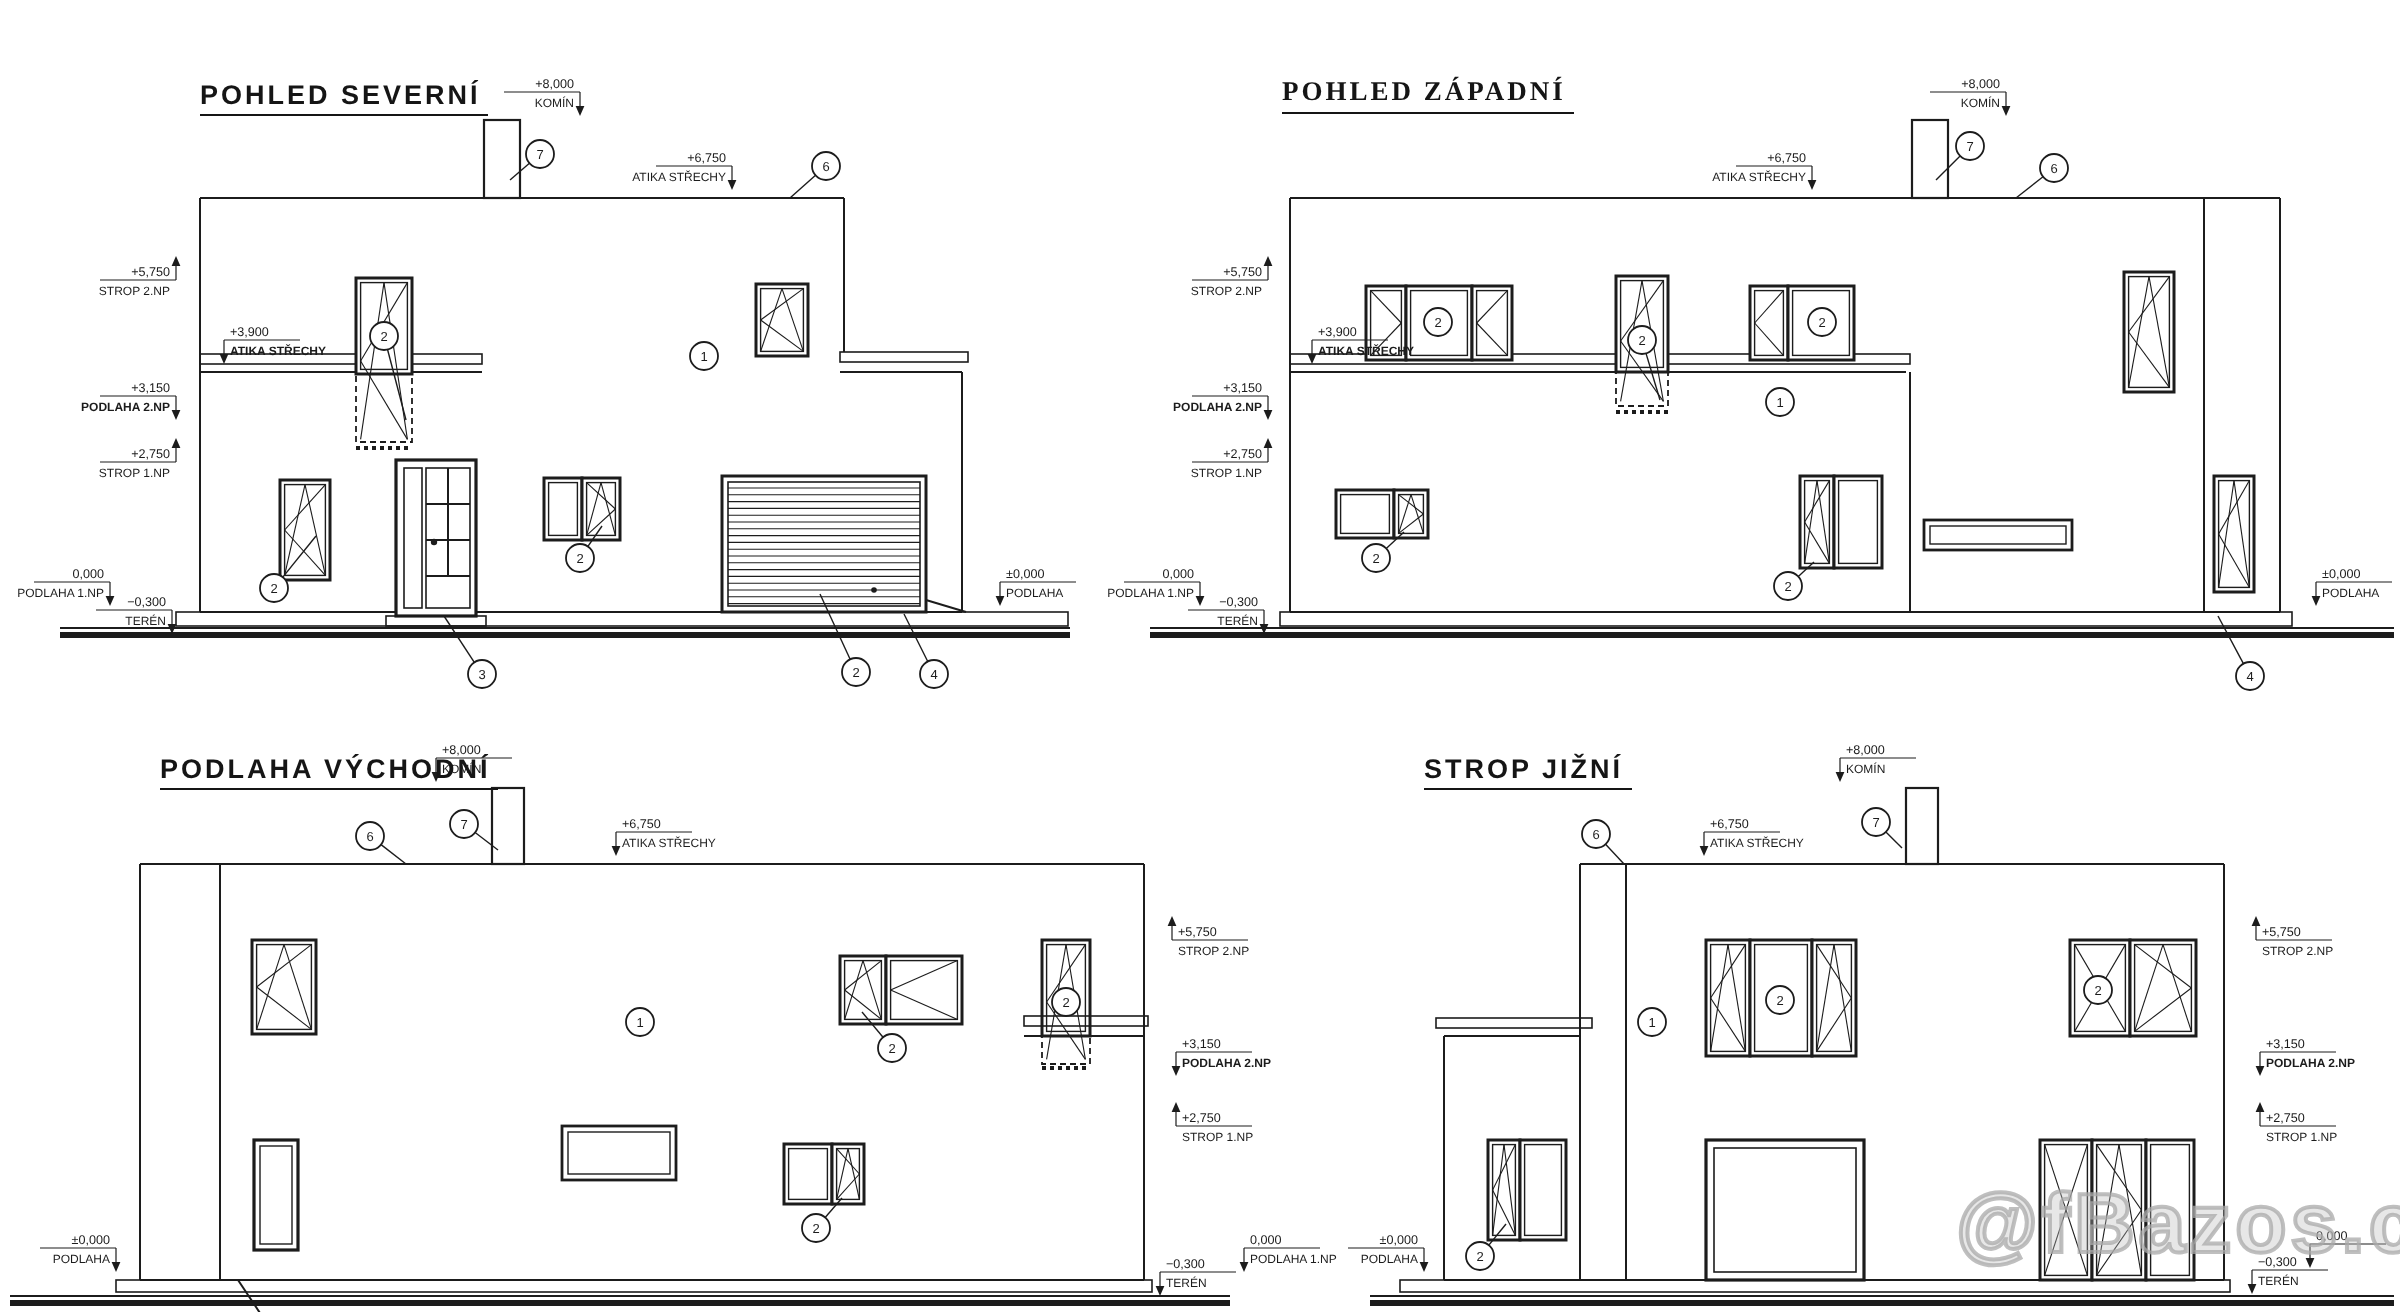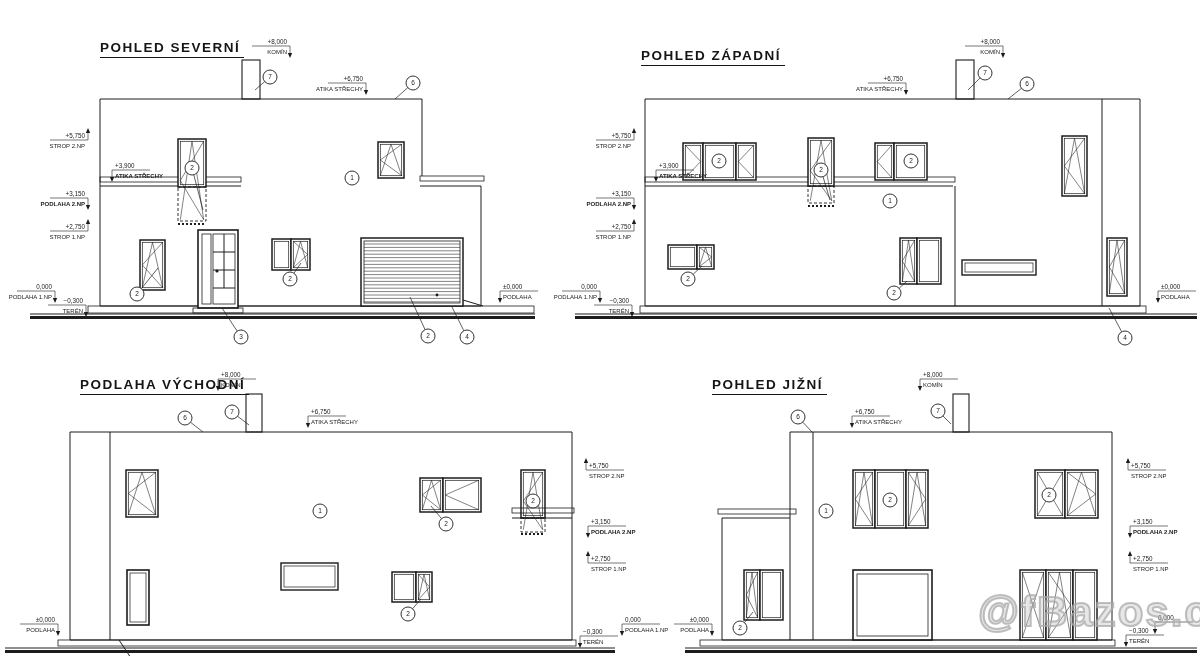--- a/index.html
+++ b/index.html
@@ -3,21 +3,21 @@
 <meta charset="utf-8">
 <style>
   html,body{margin:0;padding:0;background:#e8e8e8;}
   #stage{position:relative;width:1200px;height:656px;background:#ffffff;overflow:hidden;
          font-family:"Liberation Sans", sans-serif;}
   #canvas{position:absolute;left:0;top:0;width:1200px;height:656px;}
   #canvas svg{display:block;}
   .vtitle{position:absolute;font-weight:bold;font-size:13.5px;letter-spacing:1.5px;color:#151515;
           border-bottom:1.8px solid #151515;padding:0 4px 2px 0;white-space:nowrap;}
   .t-north{left:100px;top:40px;}
-  .t-west{left:641px;top:48px;}
+  .t-west{left:641px;top:38px;font-family:Liberation Serif, serif;}
   .t-east{left:80px;top:377px;}
   .t-south{left:712px;top:377px;}
   .watermark{position:absolute;left:978px;top:588px;font-size:42px;font-weight:bold;letter-spacing:2px;
              color:rgba(185,185,185,0.35);-webkit-text-stroke:2px rgba(170,170,170,0.75);
              white-space:nowrap;pointer-events:none;}
 </style>
 </head>
 <body>
 
 <div id="stage">
@@ -651,15 +651,15 @@
           <g>
             <circle cx="1049" cy="495" r="7" stroke="#1c1c1c" stroke-width="0.9" fill="#fff"></circle>
             <text x="1049" y="497.3" fill="#1c1c1c" font-size="6.5" text-anchor="middle" font-family="&quot;Liberation Sans&quot;,sans-serif" font-weight="normal">2</text>
           </g>
         </g>
       </svg>
     </div>
   <div class="vtitle t-north">POHLED SEVERNÍ</div>
   <div class="vtitle t-west">POHLED ZÁPADNÍ</div>
   <div class="vtitle t-east">PODLAHA VÝCHODNÍ</div>
-  <div class="vtitle t-south">POHLED JIŽNÍ</div>
+  <div class="vtitle t-south">STROP JIŽNÍ</div>
   <div class="watermark">@fBazos.cz</div>
 </div>
 
 </body></html>

